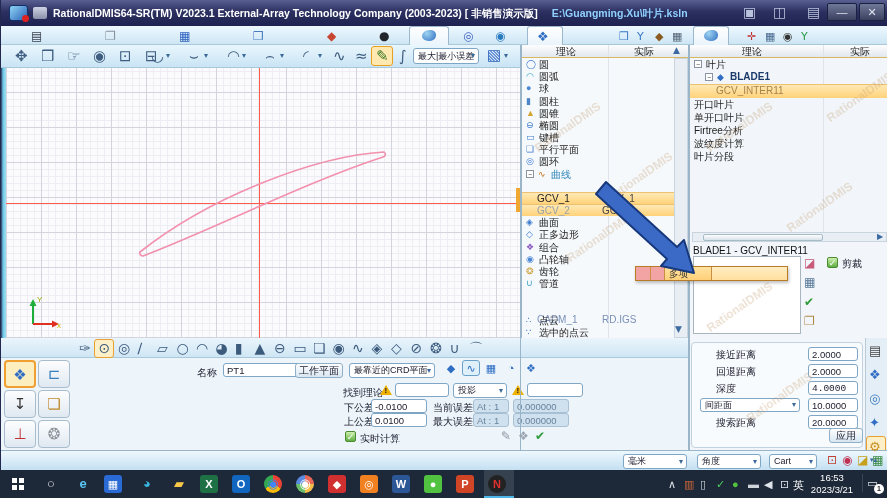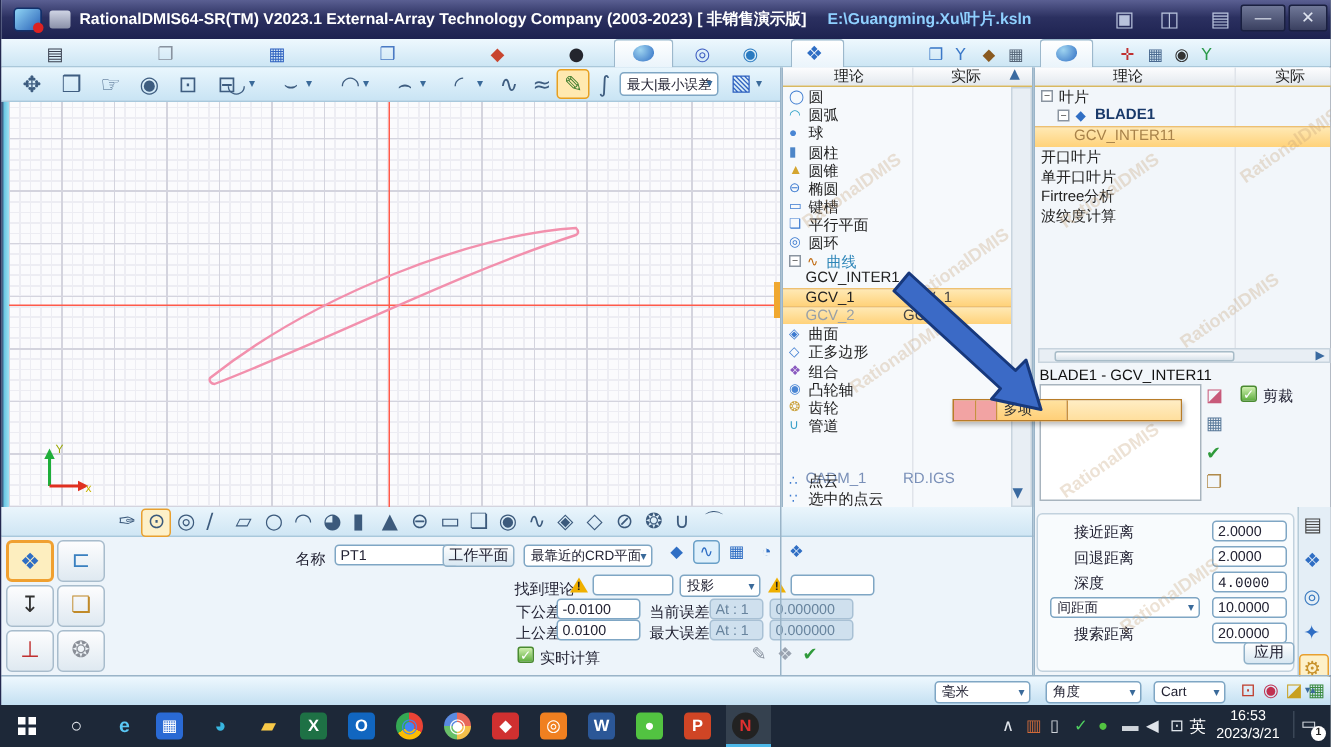--- a/index.html
+++ b/index.html
@@ -195,23 +195,20 @@
         </div>
         <div class="trow" style="top: 97.36px; height: 12.17px;">
           <span class="ticon" style="left: 4px; color: rgb(61, 123, 208);">◎</span>
           <span class="tlab" style="left: 17px;">圆环</span>
         </div>
         <div class="trow" style="top: 109.53px; height: 12.17px;">
           <span class="exp" style="left: 4px;">−</span>
           <span class="ticon" style="left: 16px; color: rgb(192, 106, 16);">∿</span>
           <span class="tlab accent" style="left: 29px; text-align: right;">曲线</span>
         </div>
-        <div class="trow" style="top: 121.7px; height: 12.17px;">
-          <span class="tlab" style="left: 15px;">GCV_INTER1</span>
-        </div>
         <div class="trow sel" style="top: 133.87px; height: 12.17px;">
           <span class="tlab" style="left: 15px;">GCV_1</span>
           <span class="tact" style="left: 80px;">GCV_1</span>
         </div>
         <div class="trow sel" style="top: 146.04px; height: 12.17px;">
           <span class="tlab muted" style="left: 15px;">GCV_2</span>
           <span class="tact" style="left: 80px;">GCV_2</span>
         </div>
         <div class="trow" style="top: 158.21px; height: 12.17px;">
           <span class="ticon" style="left: 4px; color: rgb(61, 123, 208);">◈</span>
@@ -277,20 +274,23 @@
           <span class="tlab" style="left: 4px;">开口叶片</span>
         </div>
         <div class="trow" style="top: 52.8px; height: 13.2px;">
           <span class="tlab" style="left: 4px;">单开口叶片</span>
         </div>
         <div class="trow" style="top: 66px; height: 13.2px;">
           <span class="tlab" style="left: 4px;">Firtree分析</span>
         </div>
         <div class="trow" style="top: 79.2px; height: 13.2px;">
           <span class="tlab" style="left: 4px;">波纹度计算</span>
+        </div>
+        <div class="trow" style="top: 92.4px; height: 13.2px;">
+          <span class="tlab" style="left: 4px;">叶片分段</span>
         </div>
       </div>
     <div class="sbar" style="left:2px;top:187px;width:195px;height:10px">
       <div class="thumb" style="left:10px;top:1px;width:120px;height:7px"></div>
     </div>
   </div>
 
   <div id="bladetitle">BLADE1 - GCV_INTER11</div>
   <div id="bladebox"></div>
   <div class="ck" style="left:826px;top:257px"></div>

